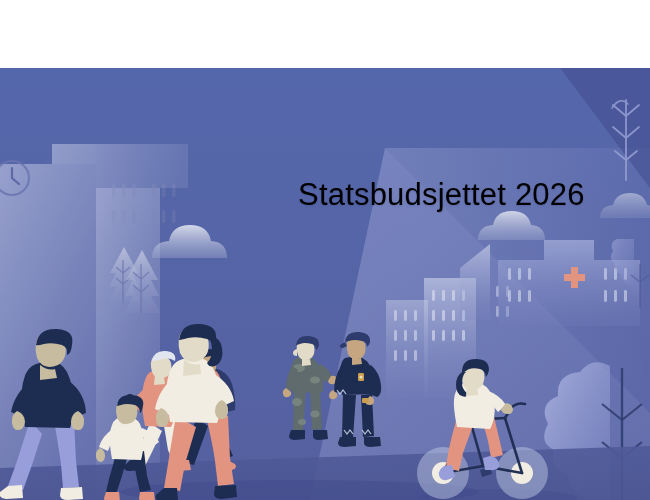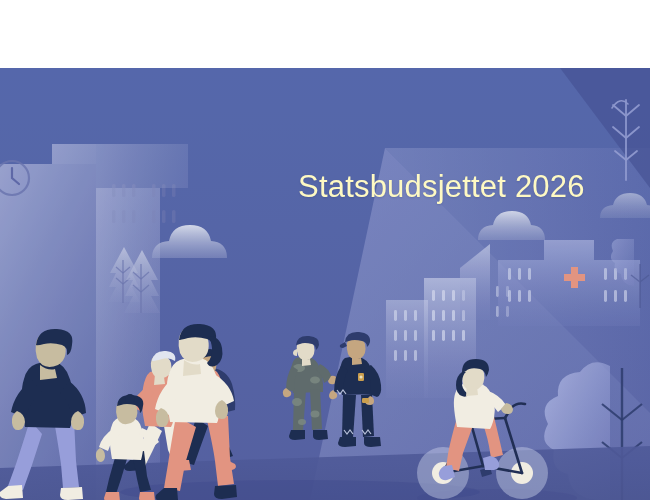--- a/index.html
+++ b/index.html
@@ -1,20 +1,20 @@
 <!DOCTYPE html>
 <html><head>
 <meta charset="utf-8">
 <style>
   html,body{margin:0;padding:0;background:#ffffff;}
   body{width:650px;height:500px;overflow:hidden;font-family:"Liberation Sans",sans-serif;}
   #stage{position:relative;width:650px;height:500px;background:#ffffff;overflow:hidden;}
   #hero{position:absolute;left:0;top:68px;width:650px;height:432px;overflow:hidden;background:#5567ab;}
   .layer{position:absolute;left:0;top:0;width:650px;height:432px;}
-  #hero-title{position:absolute;left:298px;top:102px;font-size:31px;line-height:34px;color:#fef9c3;letter-spacing:.2px;white-space:nowrap;font-weight:400;text-shadow:0 1px 2px rgba(30,40,90,.18);}
+  #hero-title{position:absolute;left:298px;top:110px;font-size:31px;line-height:34px;color:#000000;letter-spacing:.2px;white-space:nowrap;font-weight:400;text-shadow:0 1px 2px rgba(30,40,90,.18);}
   svg{display:block;}
 </style>
 </head>
 <body>
 
 <div id="stage">
 
   <div id="top-white-band" style="position:absolute;left:0;top:0;width:650px;height:68px;background:#ffffff;"></div>
 
   <div id="hero">

